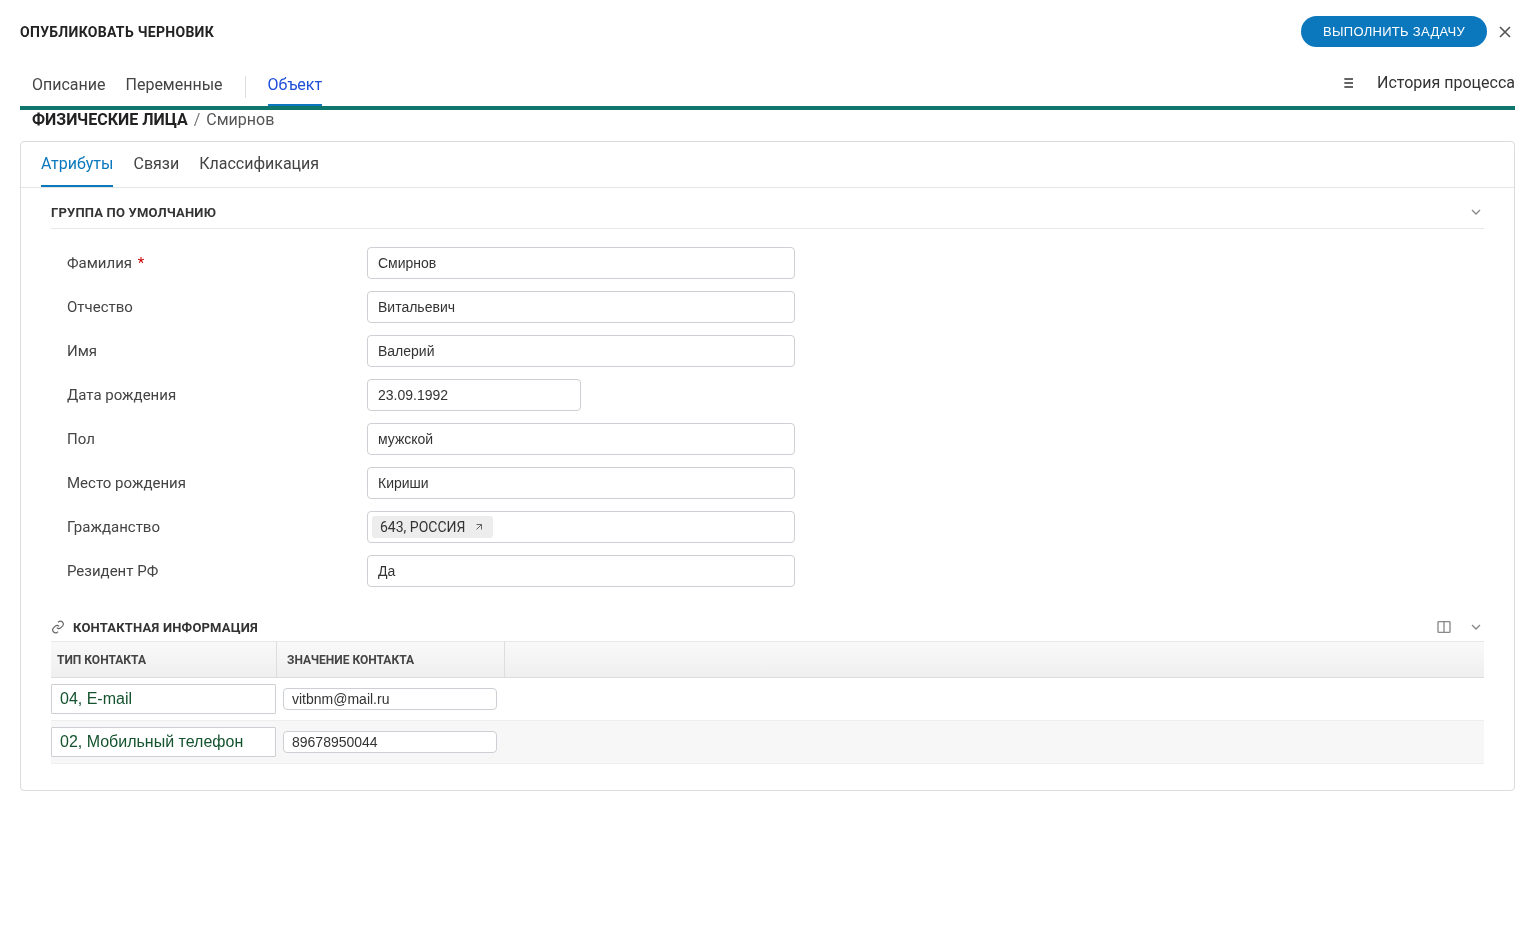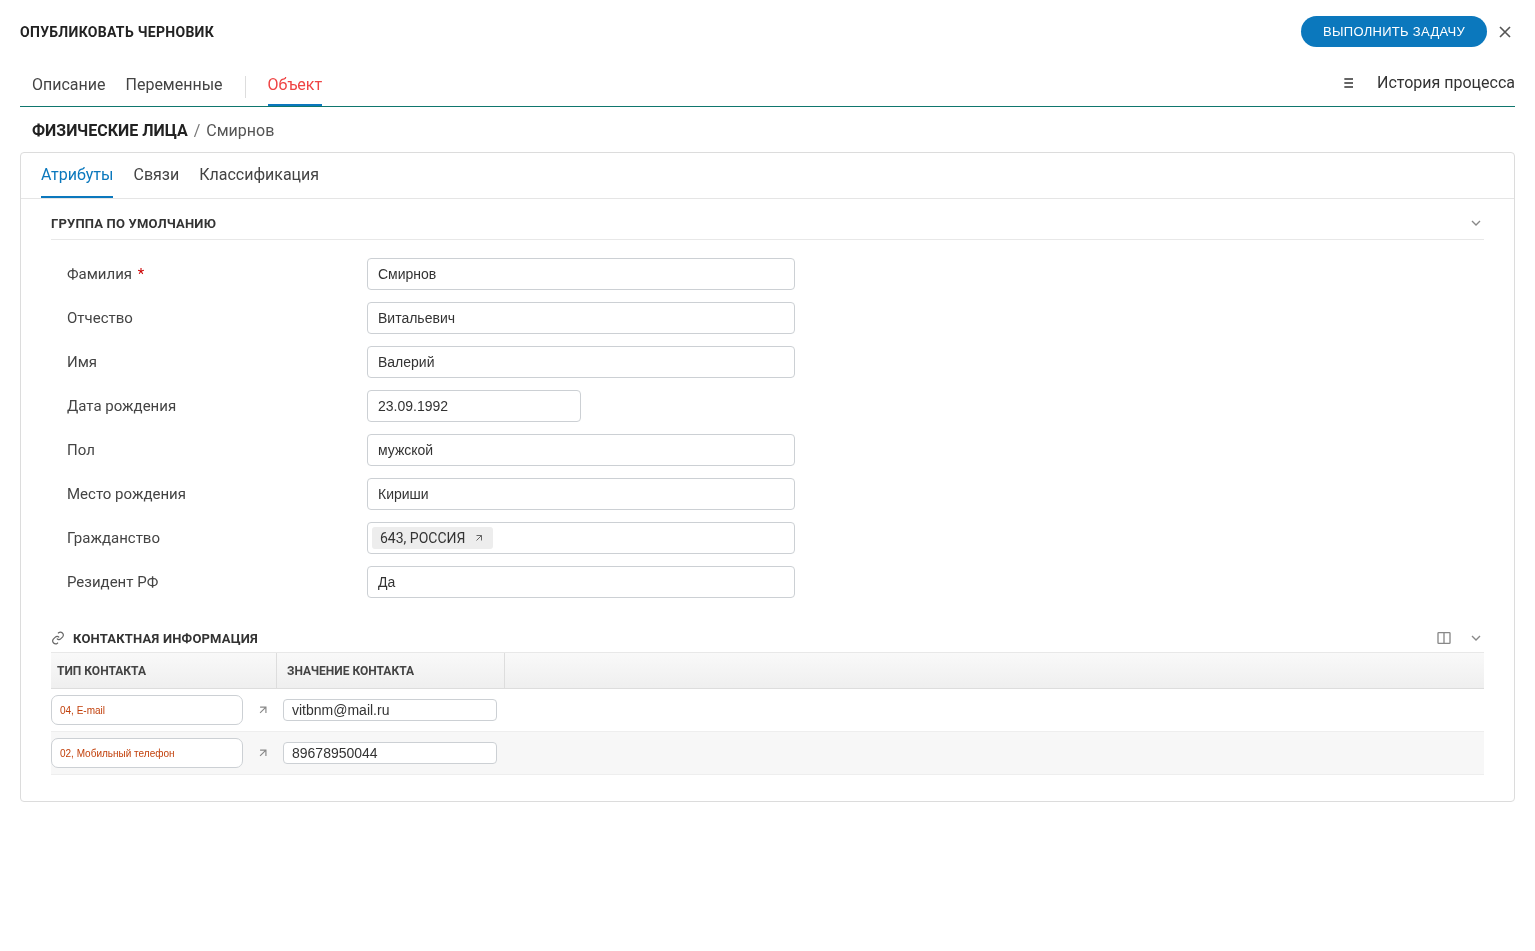--- a/index.html
+++ b/index.html
@@ -44,37 +44,36 @@
     cursor: pointer;
     color: #555;
     display: flex;
     align-items: center;
     justify-content: center;
   }
   .main-tabs-row {
     display: flex;
     align-items: center;
     justify-content: space-between;
-    border-bottom: 1px solid #0f766e;
-    margin-bottom: 14px;
+    border-bottom: 4px solid #0f766e;
   }
   .main-tabs {
     display: flex;
     gap: 20px;
     padding-left: 12px;
   }
   .main-tab {
     padding: 8px 0 10px 0;
     font-size: 16px;
     color: #444;
     cursor: pointer;
     border-bottom: 2px solid transparent;
   }
   .main-tab.active {
-    color: #ef4444;
+    color: #1d4ed8;
     border-bottom-color: #0b78bd;
   }
   .tab-divider {
     width: 1px;
     height: 22px;
     background: #ddd;
     align-self: center;
     margin: 0 2px;
   }
   .history-link {
@@ -237,24 +236,24 @@
   .cell-type {
     width: 226px;
     display: flex;
     align-items: center;
     gap: 6px;
   }
   .cell-type .cell-input {
     flex: 1;
     height: 30px;
     border: 1px solid #ccd0d4;
-    border-radius: 7px;
+    border-radius: 1px;
     padding: 0 8px;
-    font-size: 10px;
-    color: #c2410c;
+    font-size: 16px;
+    color: #14532d;
     background: #fff;
   }
   .ext-icon {
     width: 28px; height: 28px;
     display: flex; align-items: center; justify-content: center;
     color: #888;
     cursor: pointer;
   }
   .cell-value {
     width: 228px;

